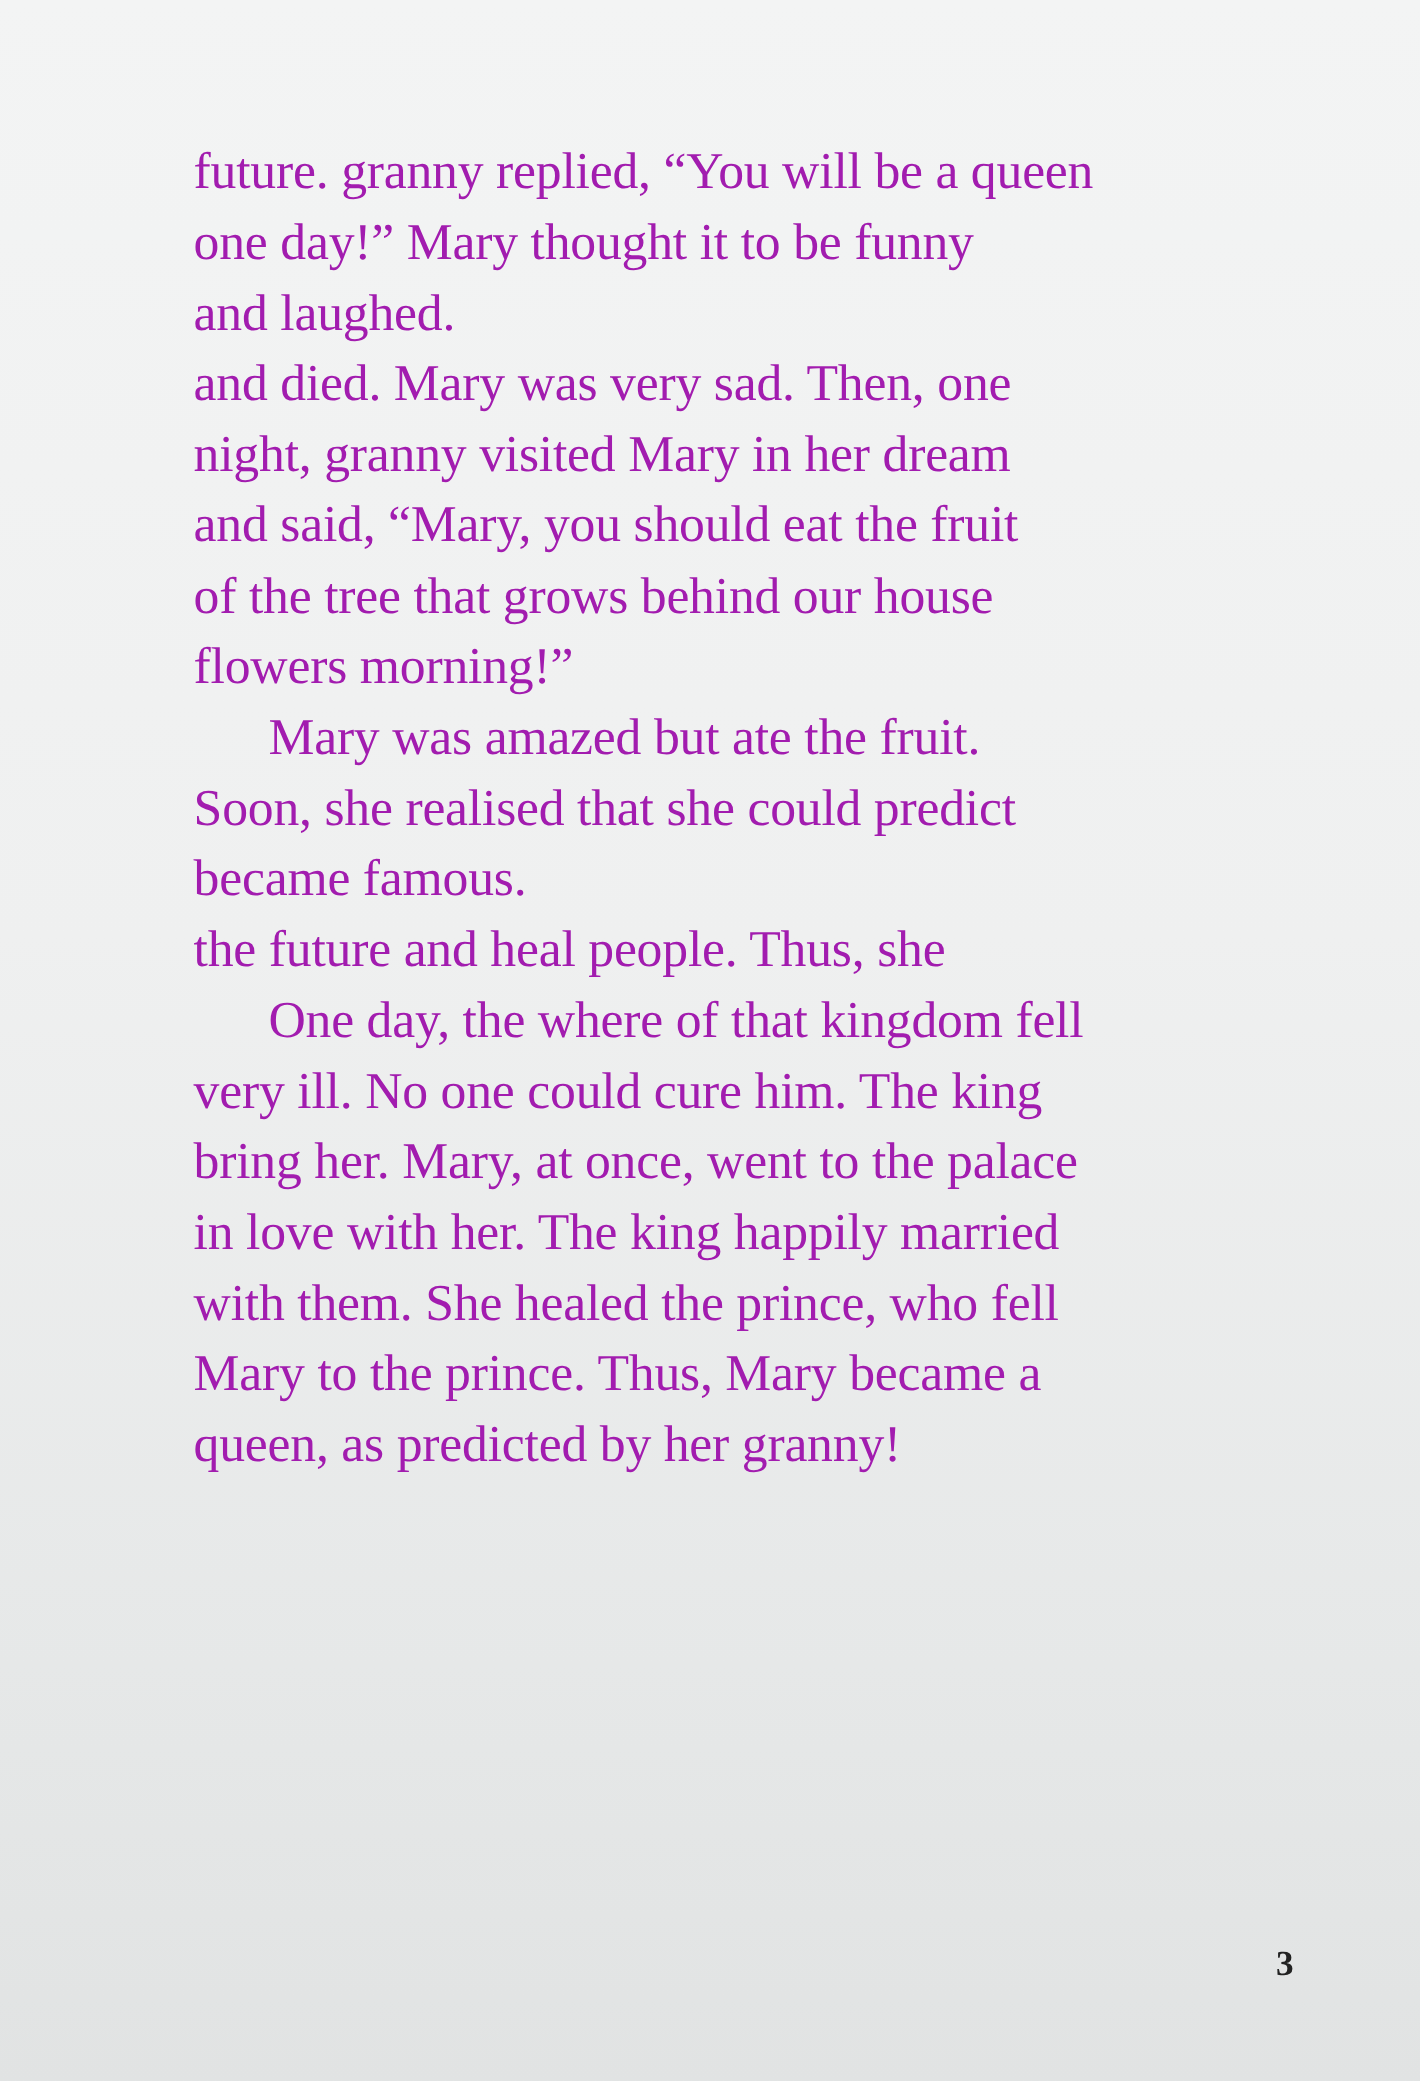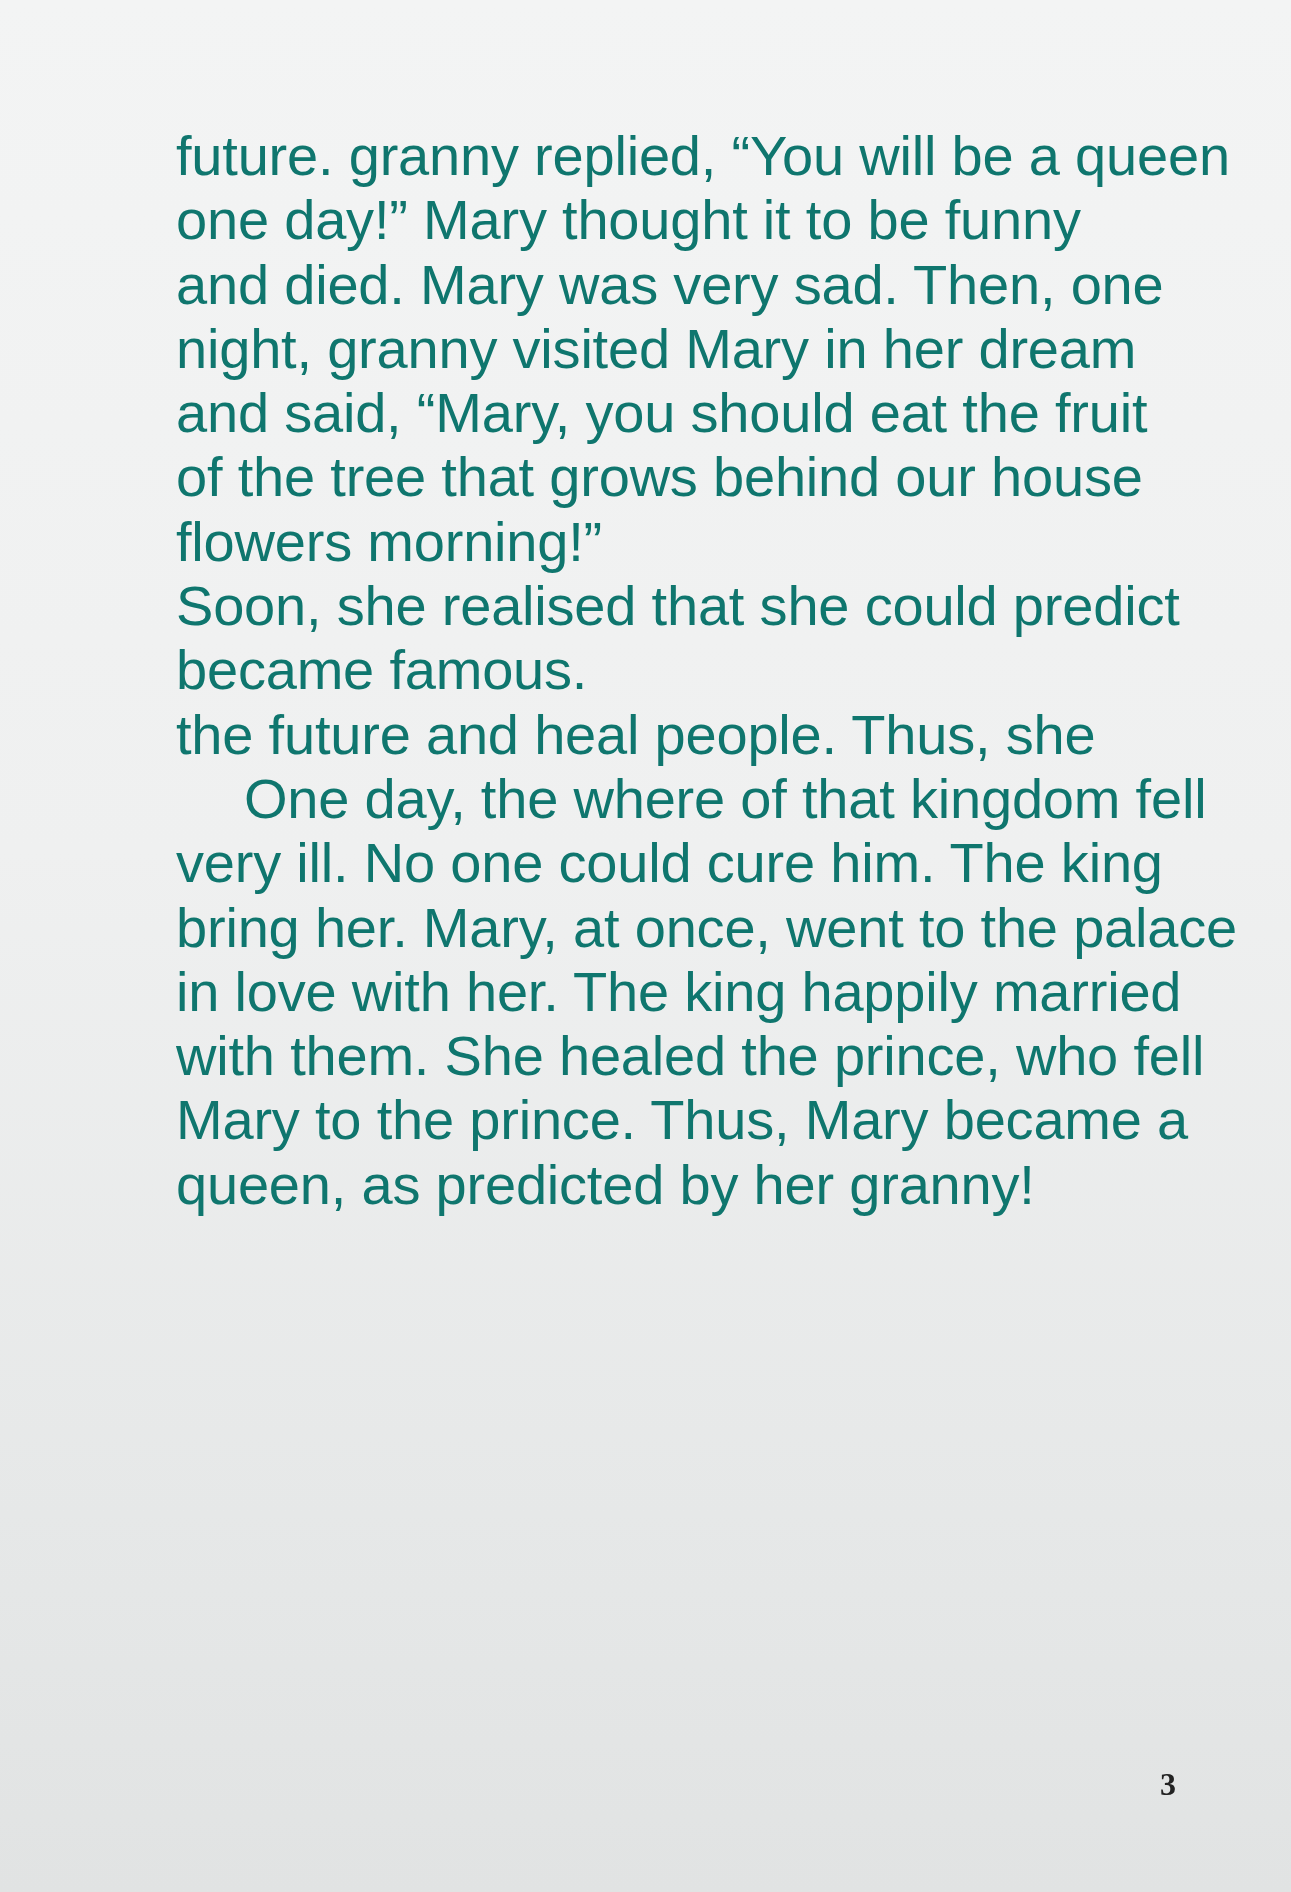--- a/index.html
+++ b/index.html
@@ -17,24 +17,24 @@
       position: absolute;
       left: 0; top: 0;
       width: 1291px;
       height: 1892px;
     }
     .text-block {
       position: absolute;
       left: 176px;
       top: 124px;
       width: 1000px;
-      font-family: Liberation Sans, sans-serif;
-      font-size: 56px;
+      font-family: Liberation Serif, serif;
+      font-size: 47px;
       line-height: 64.3px;
-      color: #0f766e;
+      color: #a21caf;
       letter-spacing: -0.2px;
     }
     .line {
       display: block;
       white-space: nowrap;
       height: 64.3px;
     }
     .line.indent {
       padding-left: 68px;
     }
@@ -50,32 +50,34 @@
   </style>
 </head>
 <body>
 
 <div class="page">
   <div class="text-block">
 
     <div>
       <span class="line">future. granny replied, “You will be a queen</span>
       <span class="line">one day!” Mary thought it to be funny</span>
+      <span class="line">and laughed.</span>
     </div>
 
 
     <div>
       <span class="line">and died. Mary was very sad. Then, one</span>
       <span class="line">night, granny visited Mary in her dream</span>
       <span class="line">and said, “Mary, you should eat the fruit</span>
       <span class="line">of the tree that grows behind our house</span>
       <span class="line">flowers morning!”</span>
     </div>
 
     <div>
+      <span class="line indent">Mary was amazed but ate the fruit.</span>
       <span class="line">Soon, she realised that she could predict</span>
       <span class="line">became famous.</span>
       <span class="line">the future and heal people. Thus, she</span>
     </div>
 
     <div>
       <span class="line indent">One day, the where of that kingdom fell</span>
       <span class="line">very ill. No one could cure him. The king</span>
       <span class="line">bring her. Mary, at once, went to the palace</span>
       <span class="line">in love with her. The king happily married</span>

